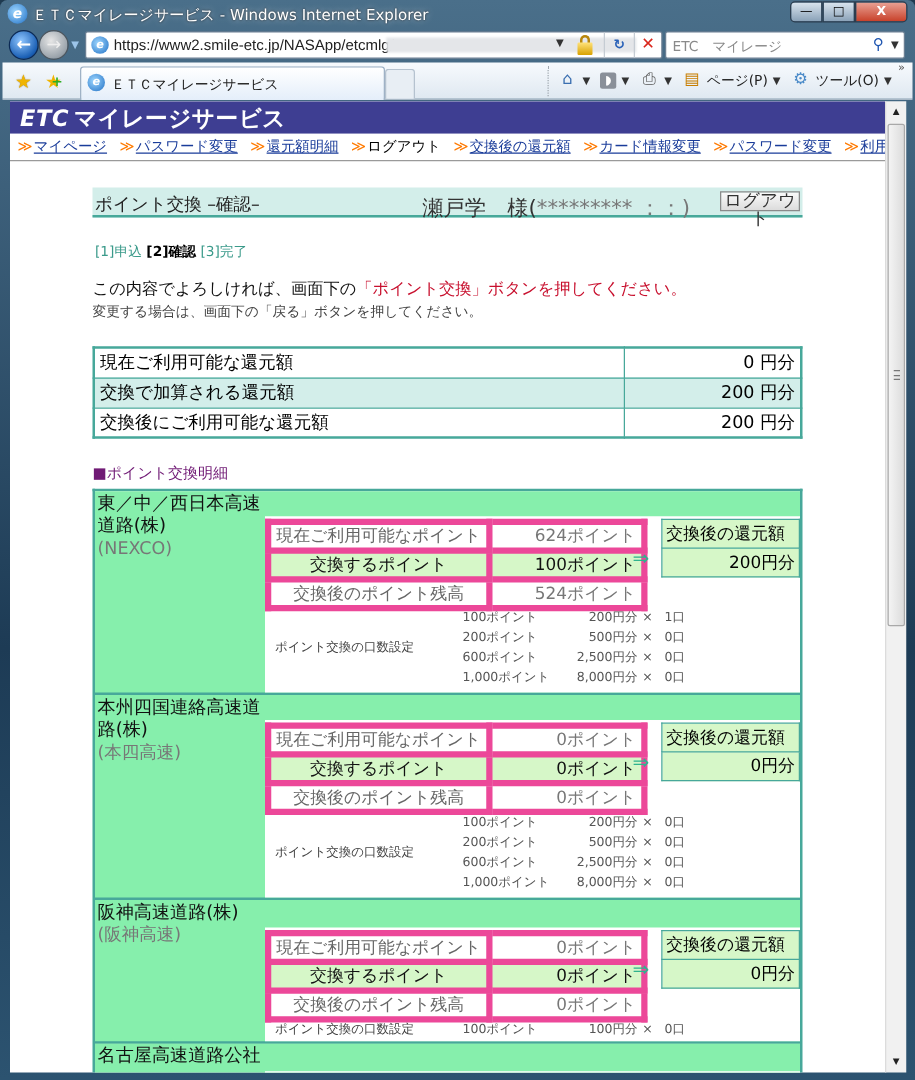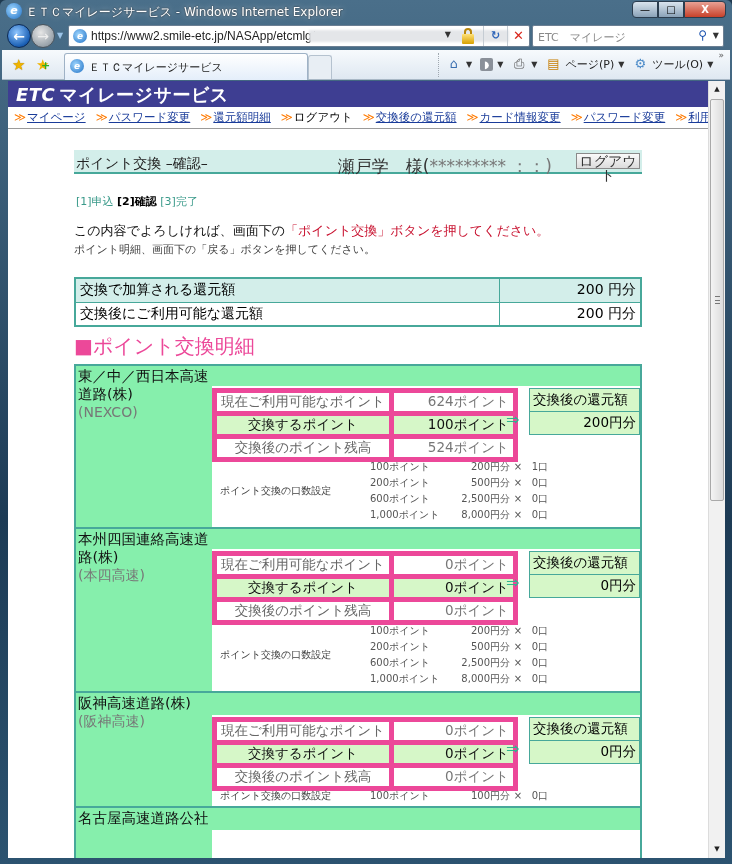--- a/index.html
+++ b/index.html
@@ -116,21 +116,21 @@
 
   .instr { margin-top: 13px; font-size: 13px; color: #111; white-space: nowrap; }
   .instr .red { color: #c8102e; }
   .instr-sub { margin-top: 2px; font-size: 11px; color: #444; white-space: nowrap; }
 
   table.summary { margin-top: 20px; width: 568px; border-collapse: collapse; border: 2px solid #47a89a; }
   table.summary td { border: 1px solid #47a89a; height: 24px; font-size: 14px; padding: 0 4px; }
   table.summary tr.alt td { background: #d3eeea; }
   table.summary td.val { text-align: right; width: 142px; }
 
-  .section-title { margin-top: 6px; font-size: 20px; color: #ec4899; white-space: nowrap; }
+  .section-title { margin-top: 19px; font-size: 12px; color: #701a75; white-space: nowrap; }
 
   .detail { margin-top: 4px; width: 568px; border: 2px solid #47a89a; border-bottom: none; }
   .company { position: relative; background: #86efac; border-bottom: 2px solid #47a89a; }
   .company-name { position: absolute; left: 2px; top: 1px; width: 136px; font-size: 14.5px; color: #111; line-height: 18px; }
   .company-short { display: block; color: #777; font-size: 14px; }
   .company-body { margin-left: 136px; background: #fff; position: relative; }
   table.pts { border-collapse: collapse; position: absolute; left: 0; }
   table.pts td { border: 5px solid #ec4899; height: 23px; font-size: 13.5px; padding: 0 4px; white-space: nowrap; }
   table.pts td.lbl { width: 168px; text-align: center; color: #666; }
   table.pts td.num { width: 124px; text-align: right; color: #777; }
@@ -238,24 +238,28 @@
         <div class="user-info"><span>瀬戸学　様(</span><span class="user-masked">*********</span><span class="user-masked"> ：：)</span></div>
         <div class="logout-btn">ログアウト</div>
       </div>
       <div class="steps">
         <span class="step">[1]申込</span>
         <span class="step active">[2]確認</span>
         <span class="step">[3]完了</span>
       </div>
 
       <div class="instr"><span>この内容でよろしければ、画面下の</span><span class="red">「ポイント交換」ボタンを押してください。</span></div>
-      <div class="instr-sub">ポイント明細、画面下の「戻る」ボタンを押してください。</div>
+      <div class="instr-sub">変更する場合は、画面下の「戻る」ボタンを押してください。</div>
 
       <table class="summary">
         <tbody>
+            <tr>
+              <td>現在ご利用可能な還元額</td>
+              <td class="val">0 円分</td>
+            </tr>
         <tr class="alt">
               <td>交換で加算される還元額</td>
               <td class="val">200 円分</td>
             </tr>
         <tr>
               <td>交換後にご利用可能な還元額</td>
               <td class="val">200 円分</td>
             </tr>
       </tbody>
         </table>

